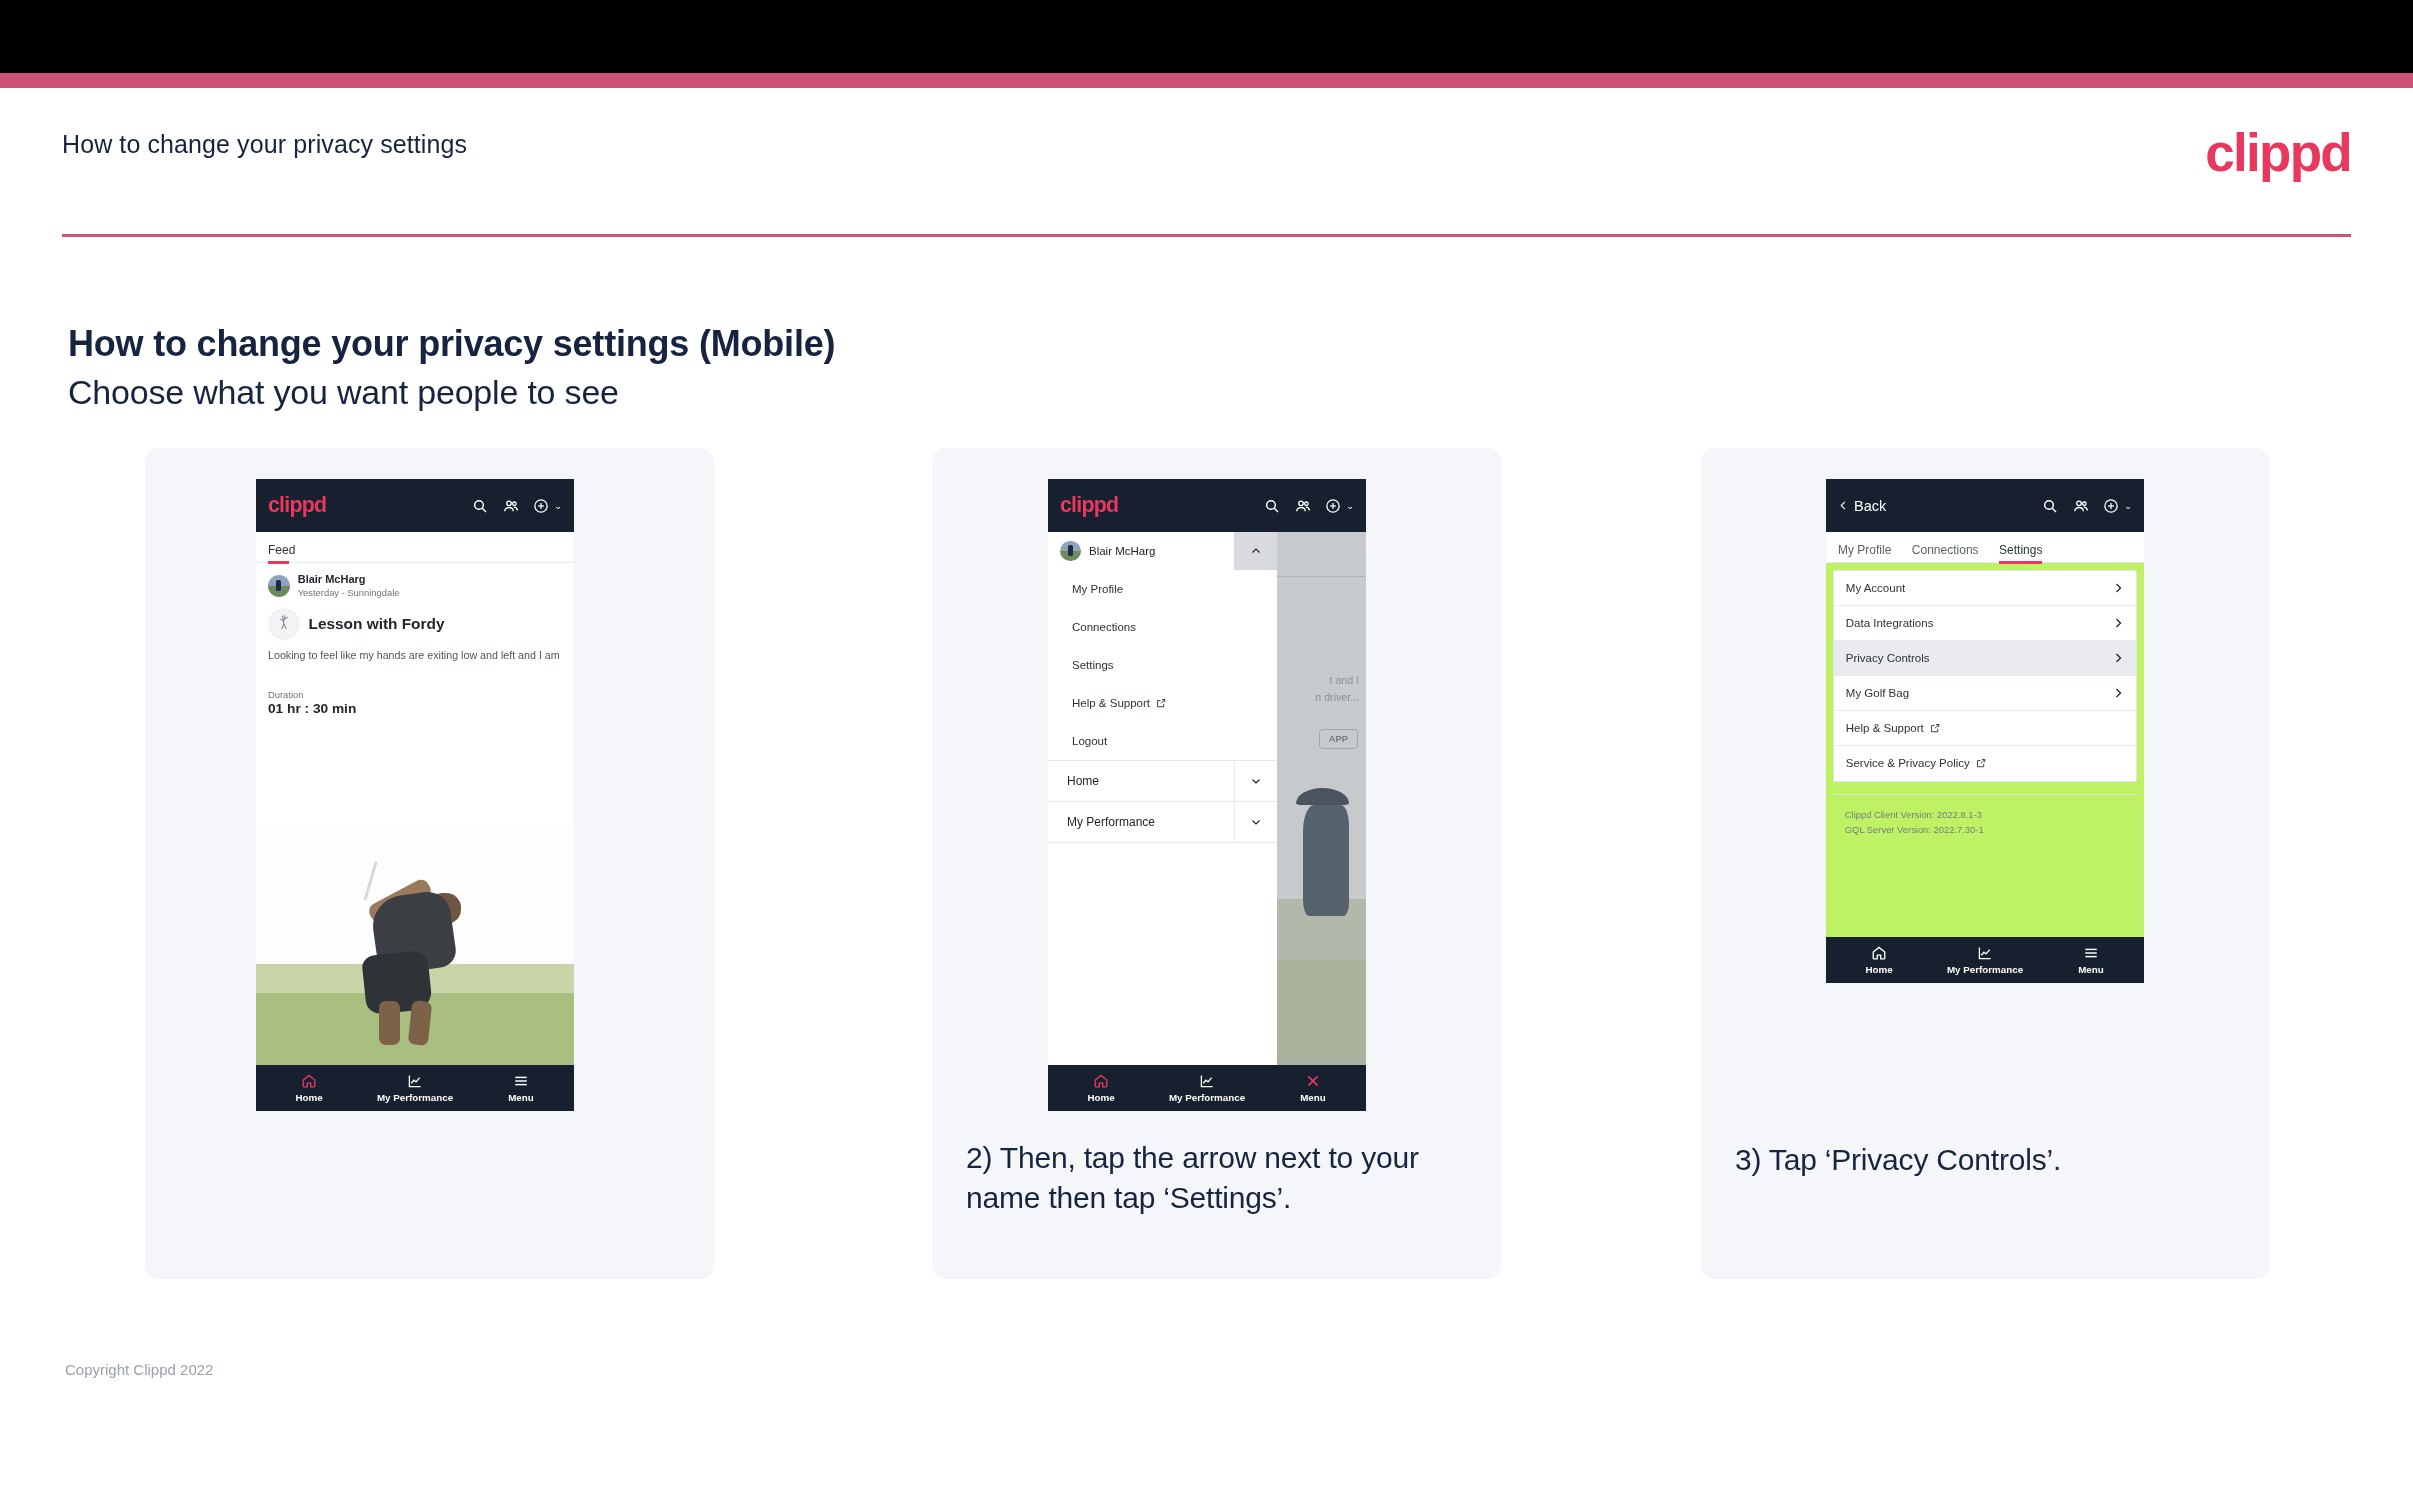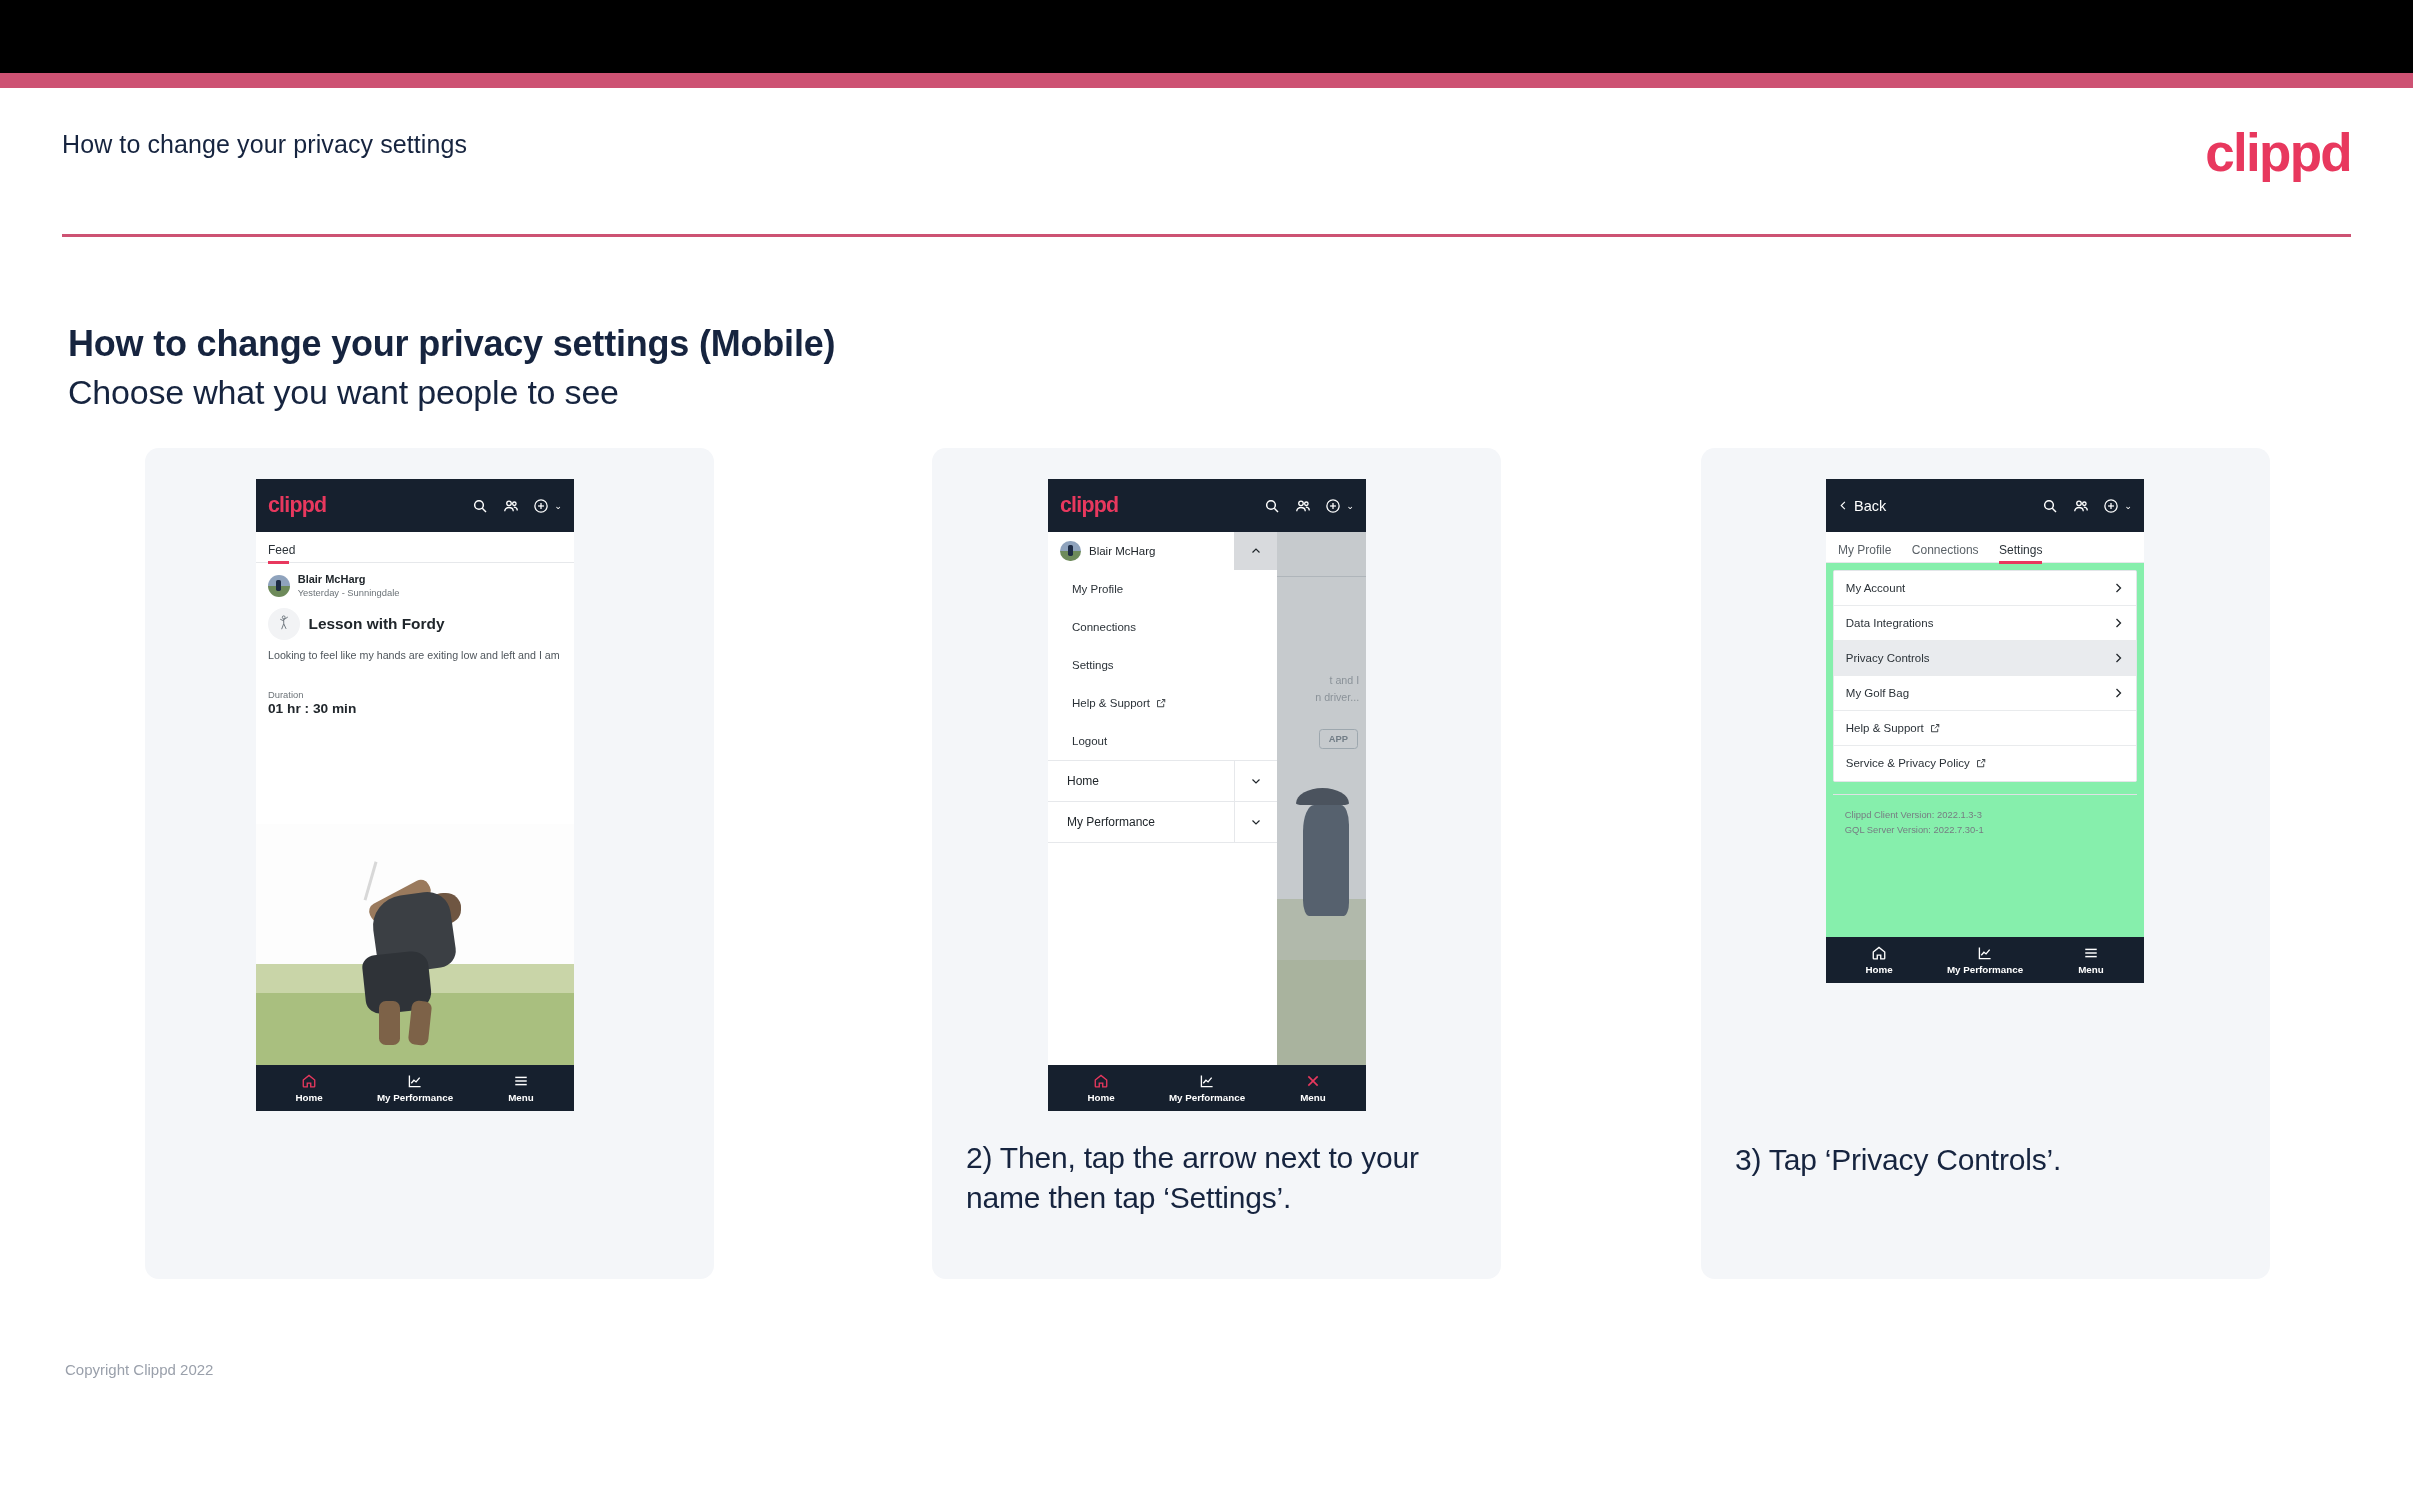--- a/index.html
+++ b/index.html
@@ -244,21 +244,21 @@
   }
   .drawer-sec .dcar {
     position: absolute; right: 0; top: 0; width: 43px; height: 100%;
     display: flex; align-items: center; justify-content: center;
     border-left: 0.9px solid #e6e8eb;
   }
   .drawer-sec .dcar svg { width: 12px; height: 12px; }
   .drawer-gap { border-top: 0.9px solid #e6e8eb; }
 
   
-  .settings-wrap { padding: 6.8px 6.8px 0 6.8px; background: #86efac; height: 100%; }
+  .settings-wrap { padding: 6.8px 6.8px 0 6.8px; background: #bef264; height: 100%; }
   .settings-card { background: #fff; border: 0.9px solid #e3e6e9; border-radius: 1.7px; }
   .set-row {
     height: 35px; display: flex; align-items: center; padding: 0 12px;
     font-size: 11.5px; color: #2b3238; border-bottom: 0.9px solid #e9ebed;
     gap: 6px; position: relative;
   }
   .set-row:last-child { border-bottom: none; }
   .set-row.highlight { background: #e9ebee; }
   .set-row .go { margin-left: auto; width: 12px; height: 12px; }
   .set-row .ext { width: 10.3px; height: 10.3px; }
@@ -584,21 +584,21 @@
           <span>Service &amp; Privacy Policy</span>
           <svg class="ext" viewBox="0 0 24 24" fill="none" stroke="#20262b" stroke-width="2">
               <path d="M14 3.6h6.4V10"></path>
               <path d="M20.4 3.6 11.4 12.6"></path>
               <path d="M18 13.6v6.8H3.6V6h6.8"></path>
             </svg>
         </div>
       </div>
       <div class="set-divider"></div>
       <div class="versions">
-        <div class="ver">Clippd Client Version: 2022.1.3-3</div>
+        <div class="ver">Clippd Client Version: 2022.8.1-3</div>
         <div class="ver">GQL Server Version: 2022.7.30-1</div>
       </div>
     </div>
 
     <div class="bottomnav">
       <div class="bn-item">
         <svg viewBox="0 0 24 24" fill="none" stroke="#fff" stroke-width="2">
             <path d="M3.4 10.6 12 3.6l8.6 7v9.2a1 1 0 0 1-1 1h-5v-5.6h-5.2V20.8h-5a1 1 0 0 1-1-1z"></path>
           </svg>
         <span class="bn-lab">Home</span>

